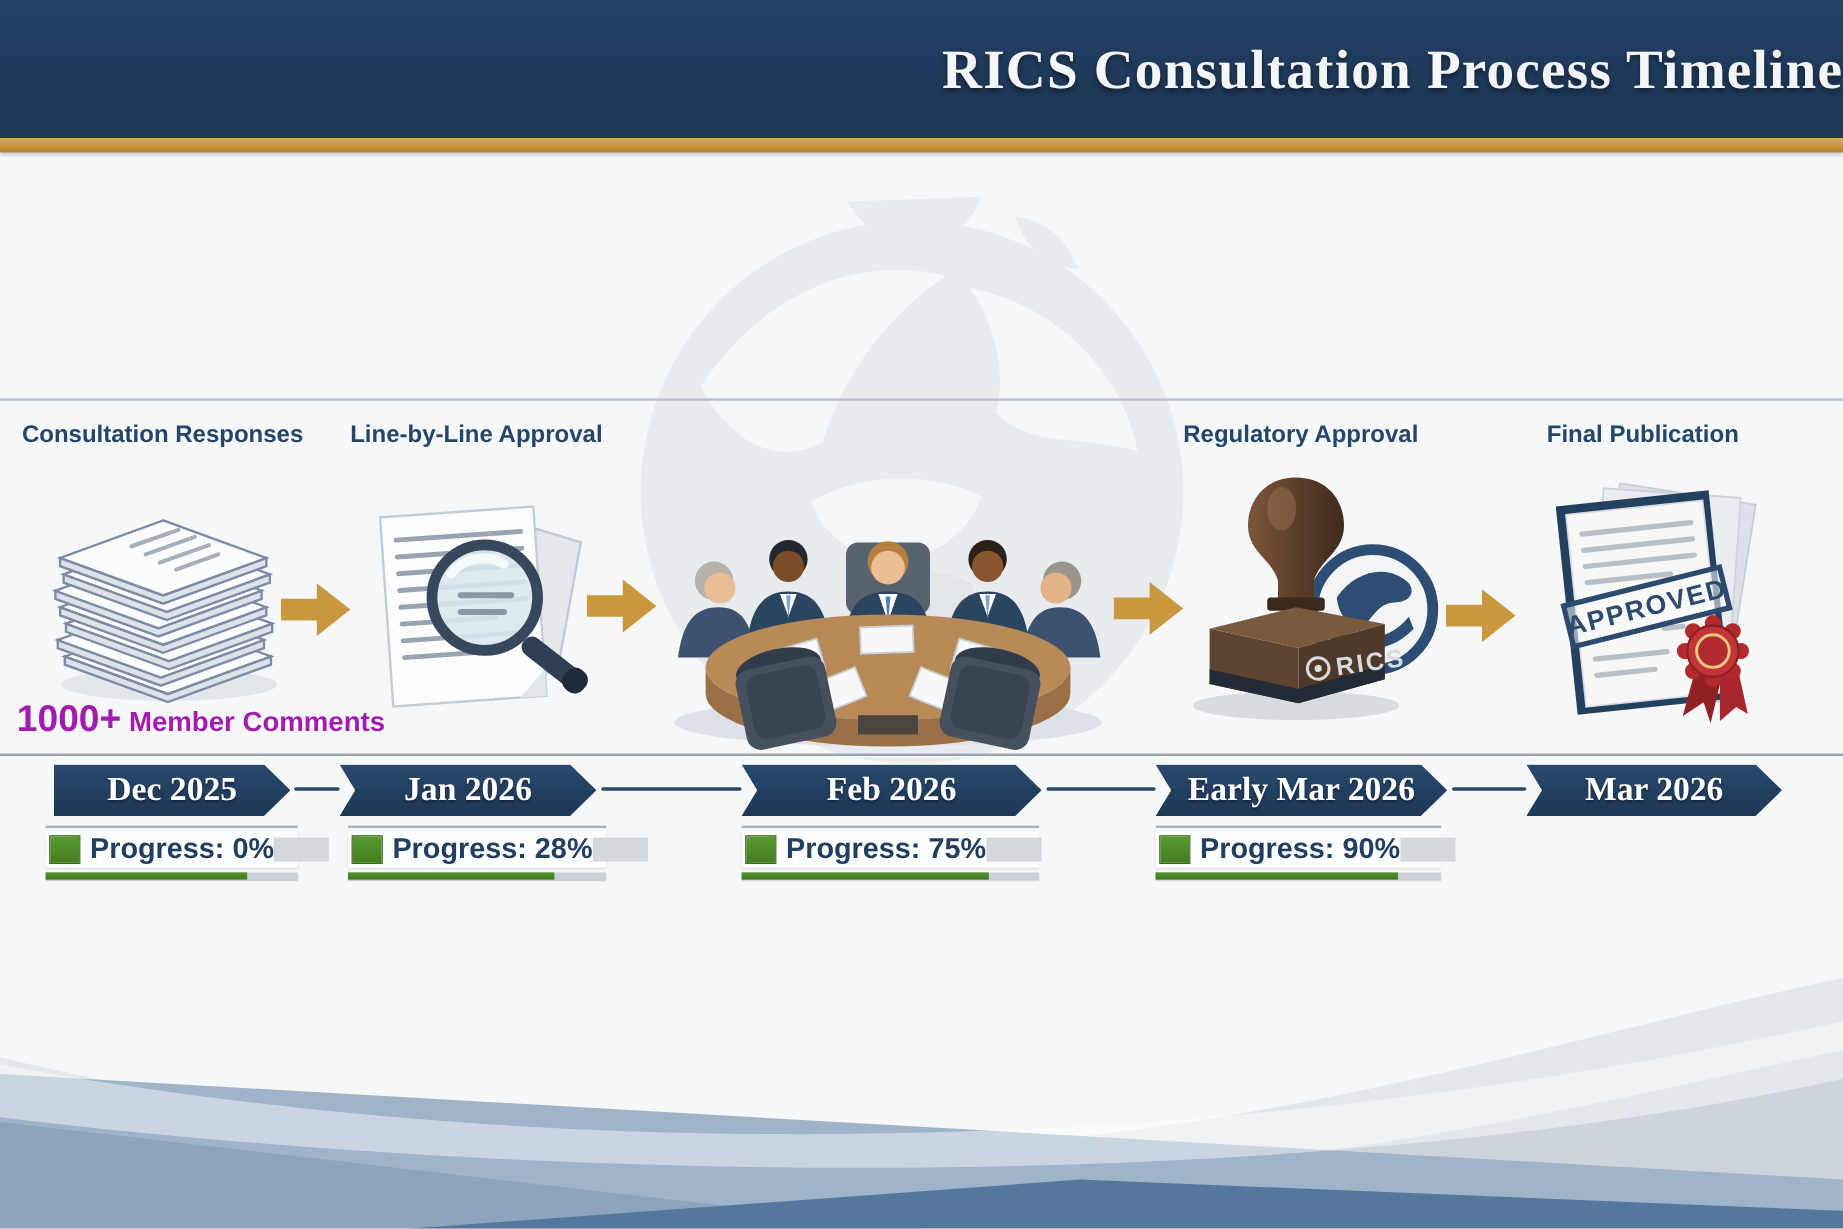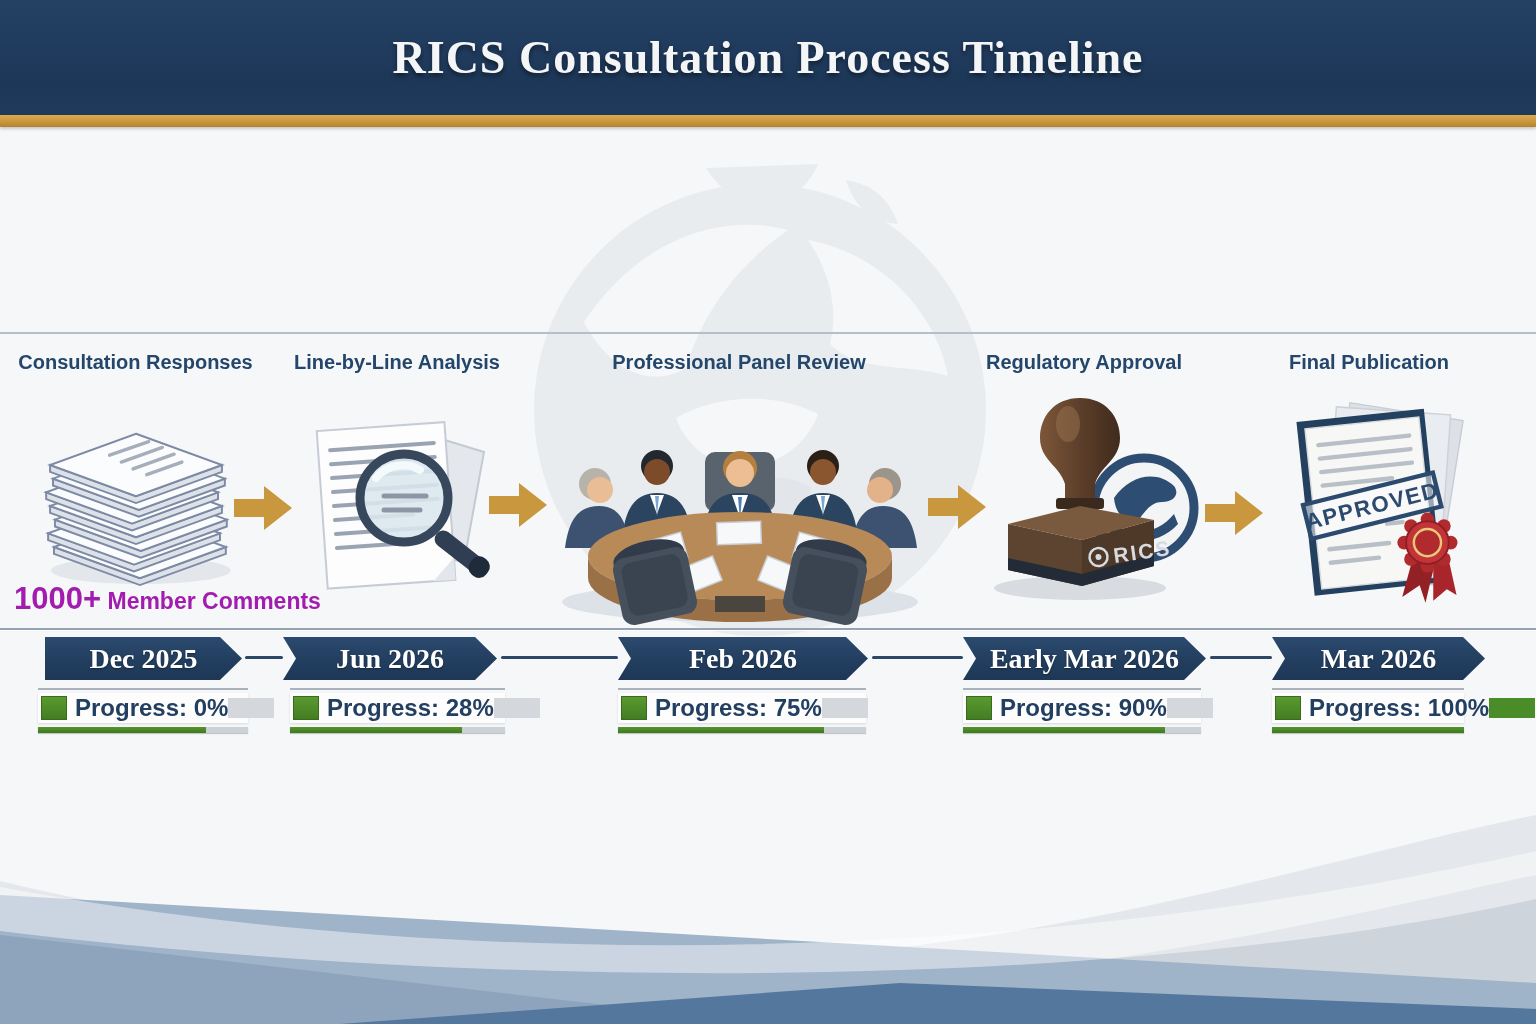--- a/index.html
+++ b/index.html
@@ -4,21 +4,21 @@
 <style>
   html,body{margin:0;padding:0;background:#dfe2e6;}
   .canvas{
     position:relative;width:1536px;height:1024px;overflow:hidden;
     background:#f6f7f8;font-family:"Liberation Sans",sans-serif;
   }
   
   .header{
     position:absolute;left:0;top:0;width:1536px;height:115px;
     background:linear-gradient(180deg,#244164 0%,#1d3758 70%,#203a5c 100%);
-    display:flex;align-items:center;justify-content:center;
+    display:flex;align-items:center;justify-content:flex-end;
   }
   .header-title{
     color:#f4f5f7;font-family:"Liberation Serif",serif;font-weight:700;
     font-size:46px;letter-spacing:1px;text-shadow:0 3px 4px rgba(0,0,0,.45);
   }
   .gold-bar{
     position:absolute;left:0;top:115px;width:1536px;height:12px;
     background:linear-gradient(180deg,#dcab4e 0%,#c9973d 55%,#b5832c 100%);
     box-shadow:0 2px 3px rgba(0,0,0,.2);
   }
@@ -112,22 +112,21 @@
     <path d="M96,160 C150,78 232,50 300,68 C254,100 216,146 198,206 C160,228 120,206 96,160 Z" fill="#f6f7f8"></path>
     <path d="M320,78 C394,92 448,150 460,214 C414,200 372,212 342,182 C352,142 338,104 320,78 Z" fill="#f6f7f8"></path>
     <path d="M188,256 C230,232 288,230 330,252 C316,290 276,312 236,302 C212,294 196,278 188,256 Z" fill="#f6f7f8"></path>
     <path d="M238,330 C262,312 300,310 324,326 C312,356 282,370 258,360 Z" fill="#e2e6ea"></path>
   </svg>
 
   <div class="line-top"></div>
   <div class="line-mid"></div>
 
   <div class="stage-title t1">Consultation Responses</div>
-  <div class="stage-title t2">Line-by-Line Analysis</div>
-  <div class="stage-title t3">Professional Panel Review</div>
+  <div class="stage-title t2">Line-by-Line Approval</div>
   <div class="stage-title t4">Regulatory Approval</div>
   <div class="stage-title t5">Final Publication</div>
 
   <svg class="icon-box i1" viewBox="0 0 210 170">
     <ellipse cx="110" cy="152" rx="92" ry="14" fill="#e3e6ea"></ellipse>
     <g stroke="#7d8aa5" stroke-width="2">
       <g transform="translate(4,92)">
           <path d="M17,36 L17,43 L105,75 L193,43 L193,36 L105,68 Z" fill="#dde2e9"></path>
           <path d="M105,4 L193,36 L105,68 L17,36 Z" fill="#fbfcfd"></path>
         </g>
@@ -329,21 +328,21 @@
     </svg>
   <svg class="arrow a4" viewBox="0 0 58 50">
       <path d="M0,16 L30,16 L30,3 L58,25 L30,47 L30,34 L0,34 Z" fill="#c9973d"></path>
     </svg>
 
   <div class="caption">
     <span class="big">1000+</span><span> Member Comments</span>
   </div>
 
   <div class="chevron first c1">Dec 2025</div>
-  <div class="chevron c2">Jun 2026</div>
+  <div class="chevron c2">Jan 2026</div>
   <div class="chevron c3">Feb 2026</div>
   <div class="chevron c4">Early Mar 2026</div>
   <div class="chevron c5">Mar 2026</div>
   <div class="connector k1"></div>
   <div class="connector k2"></div>
   <div class="connector k3"></div>
   <div class="connector k4"></div>
 
   <div class="progress p1">
     <div class="ptopline"></div>
@@ -382,31 +381,20 @@
     <div class="ptopline"></div>
     <div class="prow">
         <span class="psquare"></span>
         <span class="plabel">Progress: 90%</span>
         <span class="ptail tail-block" style="background: rgb(212, 216, 221);"></span>
       </div>
     <div class="punder">
         <div class="bar-green" style="width: 85%;"></div>
       </div>
   </div>
-  <div class="progress p5">
-    <div class="ptopline"></div>
-    <div class="prow">
-        <span class="psquare"></span>
-        <span class="plabel">Progress: 100%</span>
-        <span class="ptail tail-block" style="background: rgb(74, 140, 40);"></span>
-      </div>
-    <div class="punder">
-        <div class="bar-green" style="width: 100%;"></div>
-      </div>
-  </div>
 
   <svg class="waves" viewBox="0 0 1536 235" preserveAspectRatio="none">
     <path d="M0,92 C300,165 680,190 950,152 C1170,122 1380,58 1536,26 L1536,235 L0,235 Z" fill="#e2e6ea" opacity="0.9"></path>
     <path d="M0,128 C340,205 780,214 1080,174 C1280,146 1430,108 1536,86 L1536,235 L0,235 Z" fill="#ccd3da" opacity="0.95"></path>
     <path d="M0,106 L1536,194 L1536,235 L0,235 Z" fill="#9fb3c9"></path>
     <path d="M0,146 L770,235 L0,235 Z" fill="#8ba1bb" opacity="0.85"></path>
     <path d="M340,235 L900,194 L1536,220 L1536,235 Z" fill="#54779d"></path>
     <path d="M0,98 C430,178 990,184 1536,62 L1536,110 C1100,206 480,200 0,142 Z" fill="#ffffff" opacity="0.45"></path>
   </svg>
 

